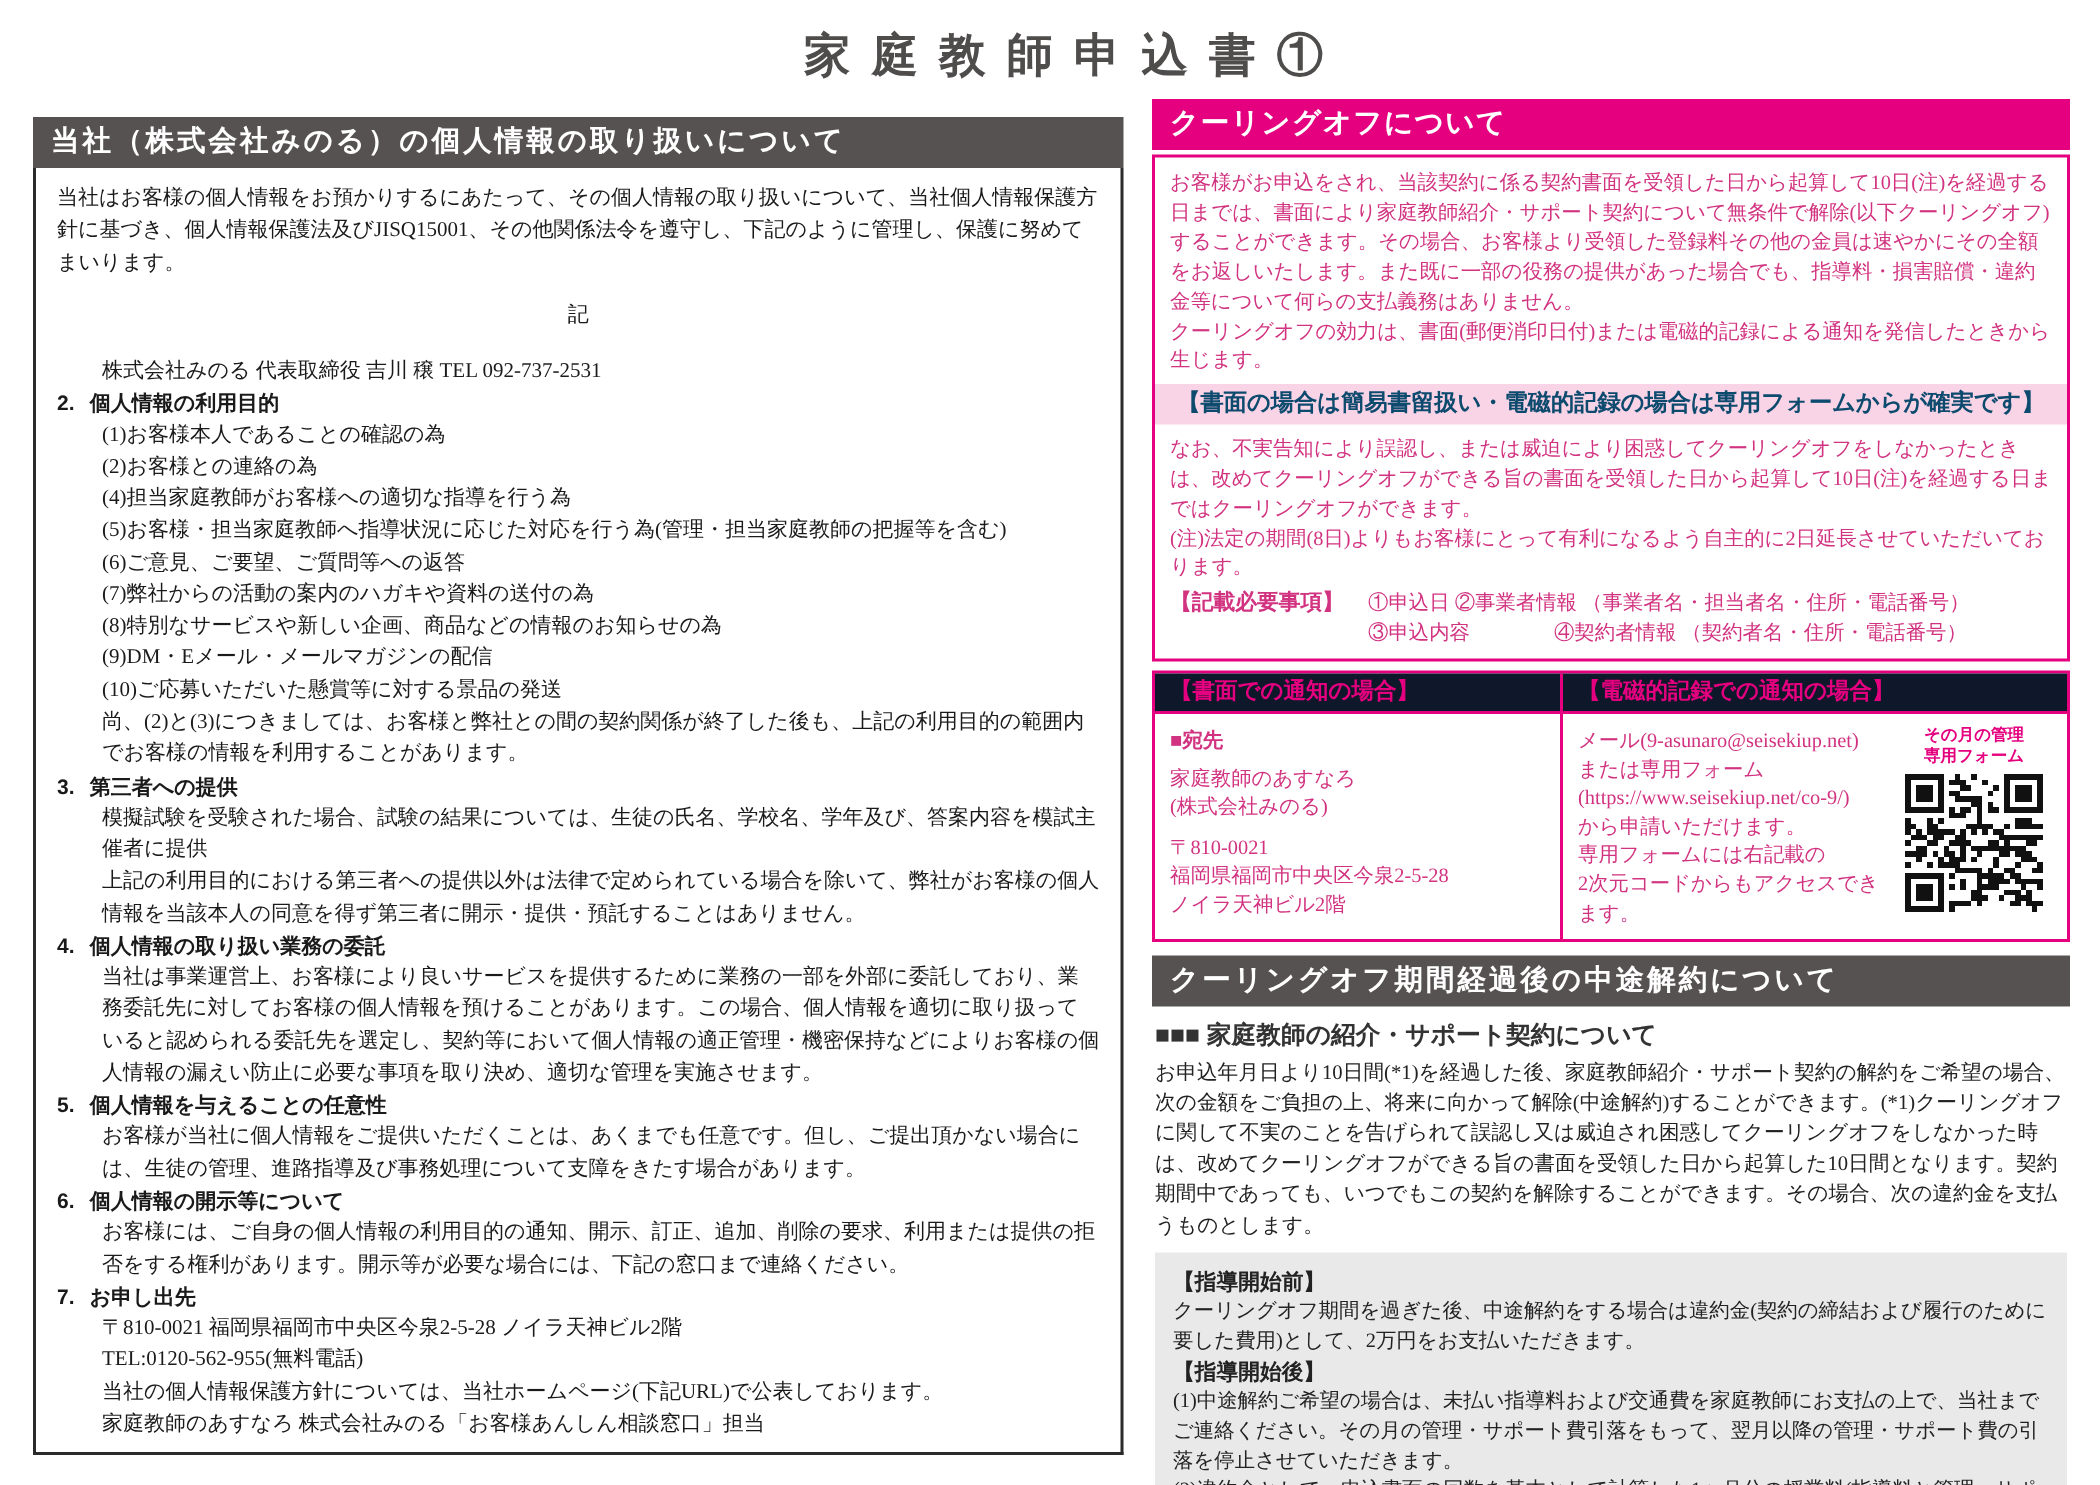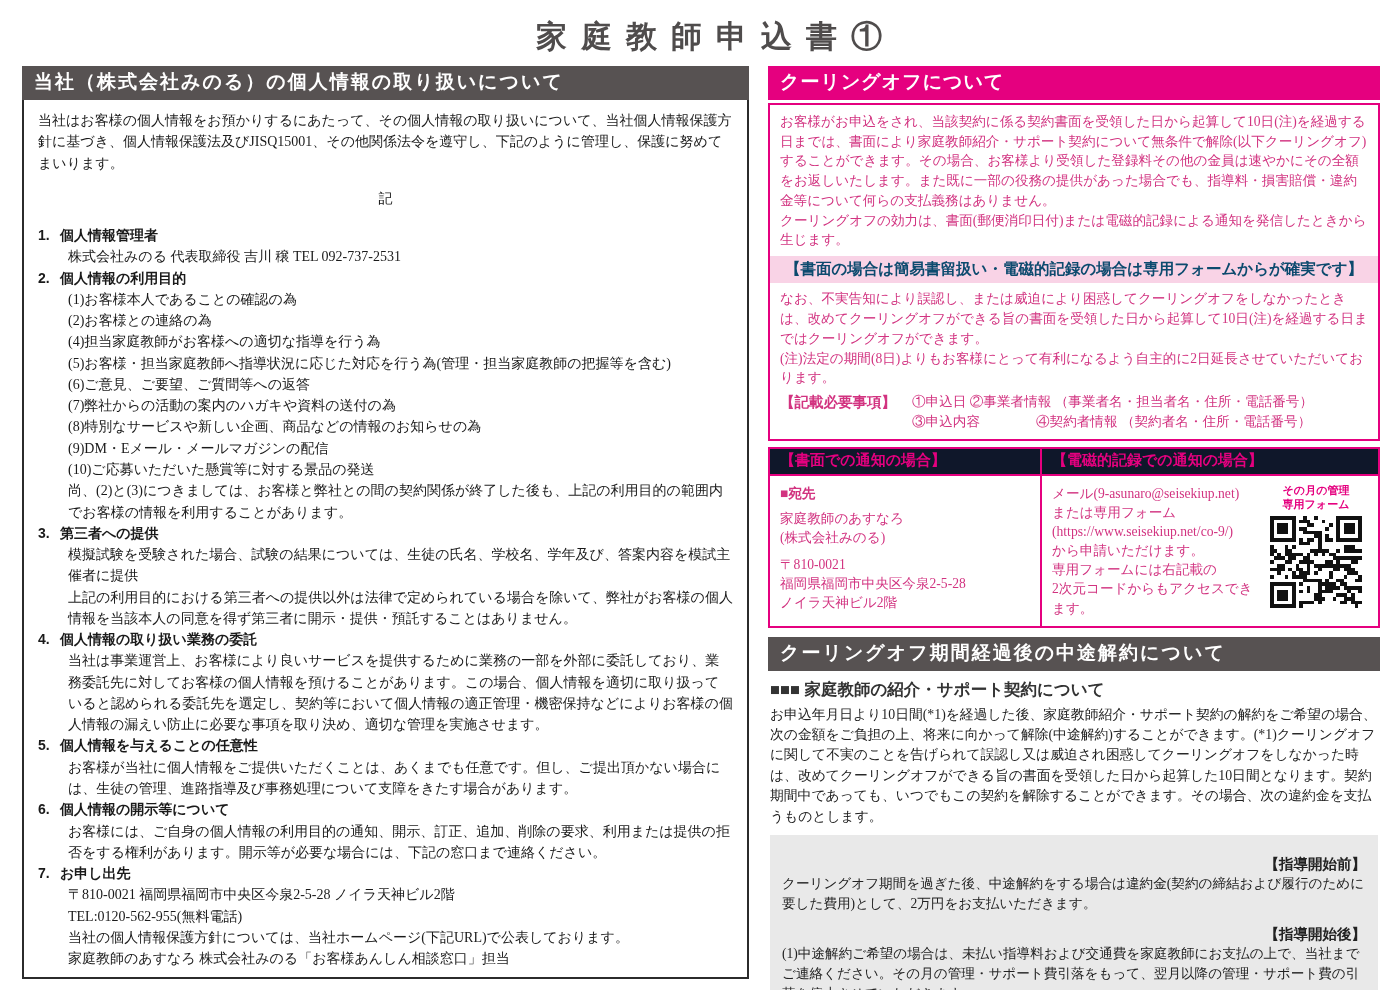--- a/index.html
+++ b/index.html
@@ -9,21 +9,21 @@
   .page-title {
     position:absolute; top:16px; left:16px; width:1400px;
     text-align:center; font-family:"Liberation Sans", sans-serif;
     font-weight:bold; font-size:31px; color:#4f4c4c; letter-spacing:14px;
   }
 
   
   .left-panel { position:absolute; left:22px; top:66px; width:727px; }
   .panel-header-gray {
     background:#575252; color:#fff; font-family:"Liberation Sans", sans-serif;
-    font-weight:bold; font-size:19px; letter-spacing:2px; padding:3px 12px 5px;
+    font-weight:bold; font-size:19px; letter-spacing:2px; padding:3px 12px 5px;margin-top:12px;
   }
   .left-body {
     border:2px solid #2b2b2b; border-top:none; background:#fff;
     min-height:838px; padding:10px 14px 8px; font-size:14px; line-height:1.52;
   }
   .intro { margin-bottom:10px; }
   .note-mark { text-align:center; margin:14px 0 16px; }
   .sections { list-style:none; }
   .sec-title { font-family:"Liberation Sans", sans-serif; font-weight:bold; font-size:14px; }
   .sec-title .sec-num { display:inline-block; min-width:18px; }
@@ -63,37 +63,36 @@
   .electronic-text { flex:1; }
   .qr-block { width:104px; flex:none; text-align:center; }
   .qr-label { color:#e5007f; font-family:"Liberation Sans", sans-serif; font-weight:bold; font-size:11px; line-height:1.25; margin-bottom:4px; }
   .qr-code { width:92px; height:92px; margin:0 auto; display:block; }
 
   .mid-header { margin-top:9px; }
   .mid-body { padding:6px 2px 0; }
   .mid-subheader { font-family:"Liberation Sans", sans-serif; font-weight:bold; font-size:16.5px; color:#333; margin:2px 0 4px; }
   .mid-paragraph { font-size:13.8px; line-height:1.48; color:#222; }
   .gray-box { background:#e9e9e9; margin-top:8px; padding:8px 12px 10px; color:#222; }
-  .gb-label { font-family:"Liberation Sans", sans-serif; font-weight:bold; font-size:14.5px; margin-top:12px;text-align:right; }
+  .gb-label { font-family:"Liberation Sans", sans-serif; font-weight:bold; font-size:14.5px; margin-top:2px; }
   .gb-text { font-size:13.6px; line-height:1.45; }
 </style>
 </head>
 <body>
 
 <div class="page-title">家庭教師申込書①</div>
 
 <section class="left-panel">
   <div class="panel-header-gray">当社（株式会社みのる）の個人情報の取り扱いについて</div>
   <div class="left-body">
     <p class="intro">当社はお客様の個人情報をお預かりするにあたって、その個人情報の取り扱いについて、当社個人情報保護方針に基づき、個人情報保護法及びJISQ15001、その他関係法令を遵守し、下記のように管理し、保護に努めてまいります。</p>
     <p class="note-mark">記</p>
     <ol class="sections">
 
     <li>
-          <div class="sec-title"><span class="sec-num">1.</span> <span>個人情報管理者</span></div>
           <div class="sec-lines">
 
           <div class="sec-line">株式会社みのる  代表取締役  吉川 穣  TEL 092-737-2531</div>
           </div>
         </li>
         <li>
           <div class="sec-title"><span class="sec-num">2.</span> <span>個人情報の利用目的</span></div>
           <div class="sec-lines">
 
           <div class="sec-line">(1)お客様本人であることの確認の為</div>

